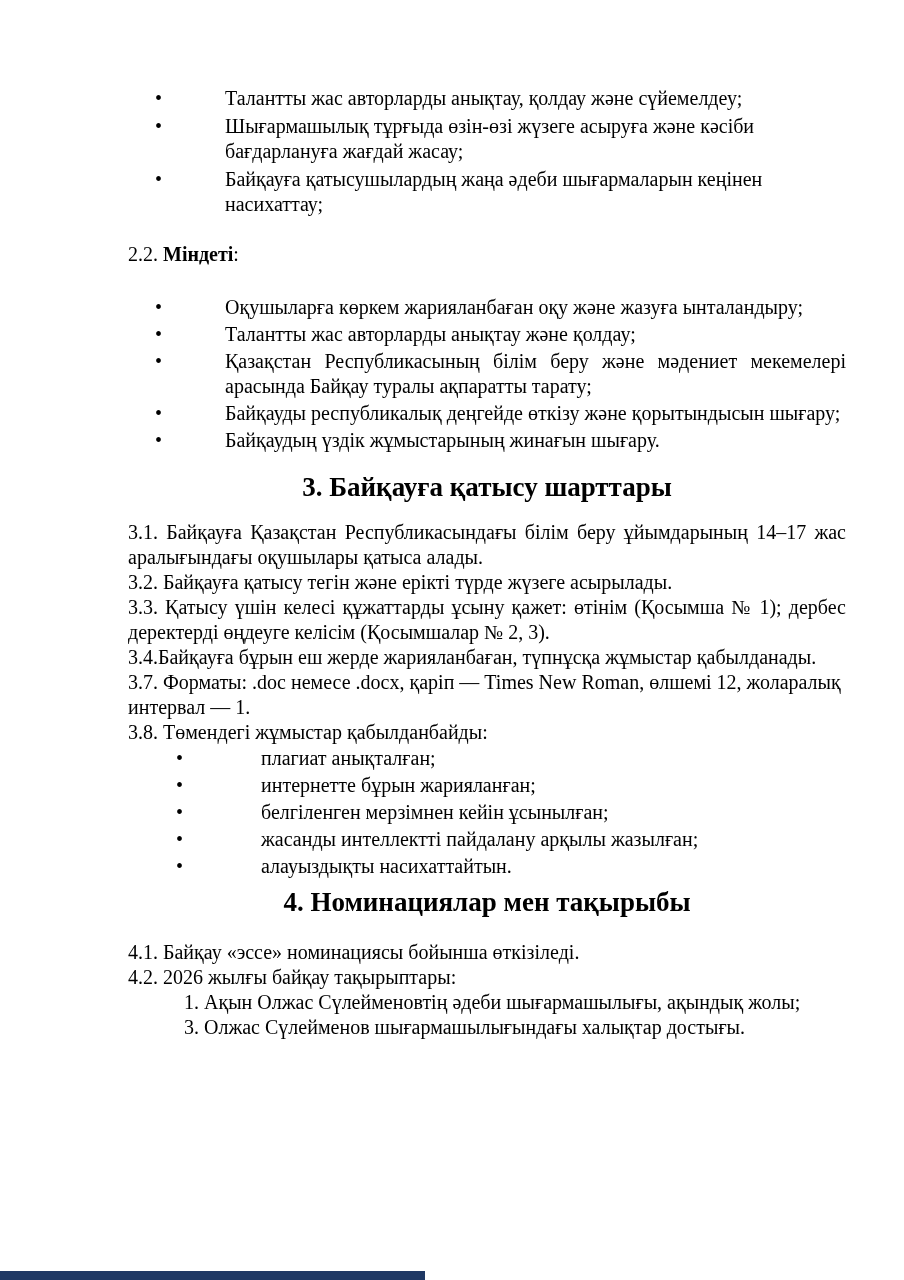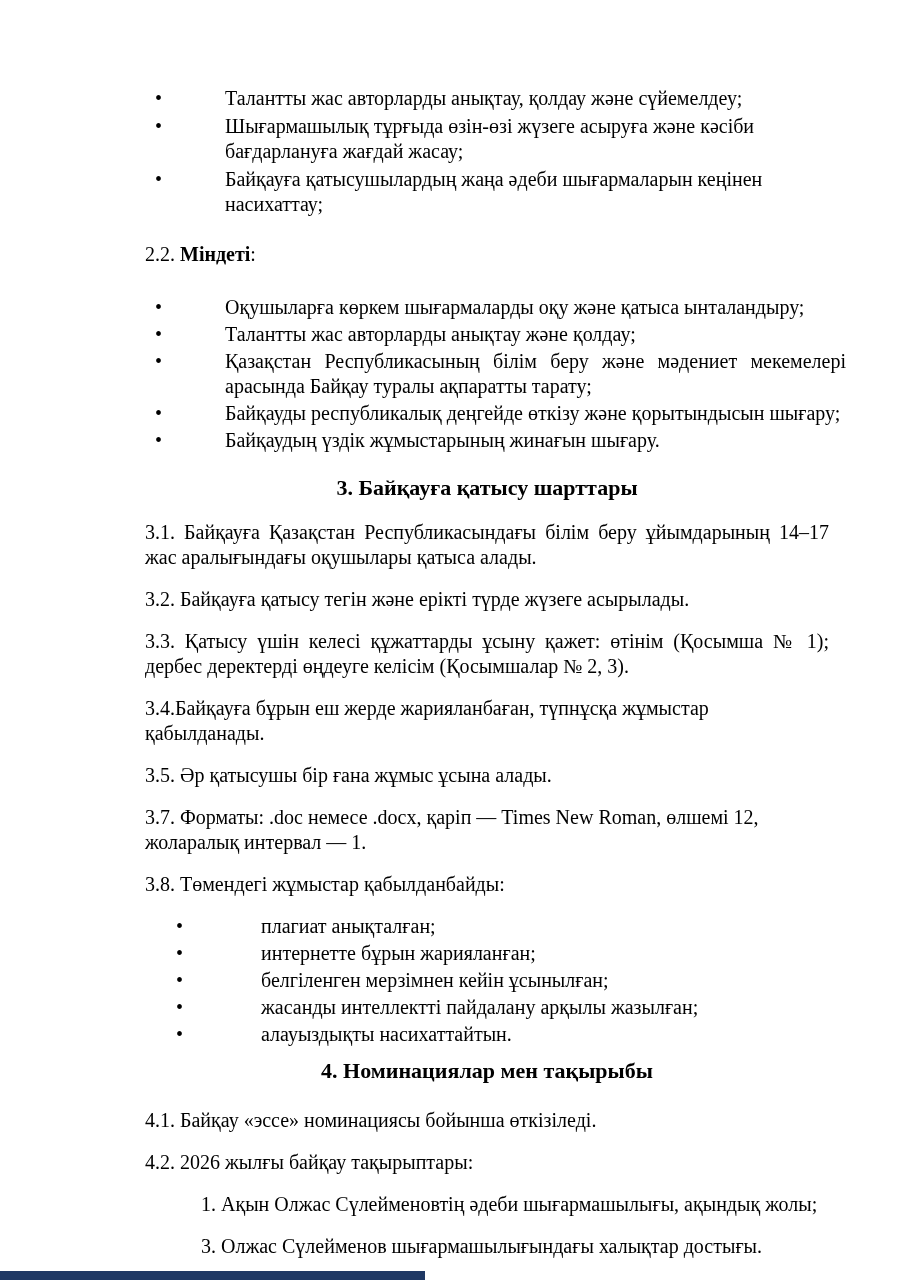--- a/index.html
+++ b/index.html
@@ -11,42 +11,42 @@
     font-size: 20px;
     line-height: 25px;
     position: relative;
     overflow: hidden;
   }
   .page {
     box-sizing: border-box;
     width: 904px;
     padding: 86px 58px 0 128px;
   }
-  p { margin: 17px; }
+  p { margin: 0; }
   .justify { text-align: justify; }
 
   ul.blist { list-style: none; margin: 0; padding: 0; }
   ul.blist li { display: flex; margin-bottom: 3px; }
   ul.lvl1 { margin-left: 27px; }
   ul.lvl1 .bullet { flex: 0 0 30px; }
   ul.lvl2 { margin-left: 48px; margin-top: 1px; }
   ul.lvl2 li { margin-bottom: 2px; }
   ul.lvl2 .bullet { flex: 0 0 45px; }
   .bullet { user-select: none; }
   .li-text { flex: 1 1 auto; margin-left: 40px; }
 
   .clause-22 { margin-top: 25px; }
   .clause-22 .bold { font-weight: bold; }
 
   ul.tasks { margin-top: 28px; }
   ul.tasks li { margin-bottom: 2px; }
   ul.tasks li.justify .li-text { text-align: justify; }
 
   h2.sect {
-    font-size: 22px;
+    font-size: 27px;
     font-weight: bold;
     text-align: center;
     margin: 22px 0 20px 0;
     line-height: 25px;
   }
   h2.sect-4 { margin-top: 11px; margin-bottom: 25px; }
 
   .theme { text-indent: 56px; }
 
   .bottom-bar {
@@ -74,21 +74,21 @@
       <span class="bullet">•</span>
       <span class="li-text">Байқауға қатысушылардың жаңа әдеби шығармаларын кеңінен насихаттау;</span>
     </li>
   </ul>
 
   <p class="clause-22"><span>2.2. </span><span class="bold">Міндеті</span><span>:</span></p>
 
   <ul class="blist lvl1 tasks">
     <li>
       <span class="bullet">•</span>
-      <span class="li-text">Оқушыларға көркем шығармаларды оқу және қатыса ынталандыру;</span>
+      <span class="li-text">Оқушыларға көркем жарияланбаған оқу және жазуға ынталандыру;</span>
     </li>
     <li>
       <span class="bullet">•</span>
       <span class="li-text">Талантты жас авторларды анықтау және қолдау;</span>
     </li>
     <li class="justify">
       <span class="bullet">•</span>
       <span class="li-text">Қазақстан Республикасының білім беру және мәдениет мекемелері арасында Байқау туралы ақпаратты тарату;</span>
     </li>
     <li class="justify">
@@ -100,21 +100,20 @@
       <span class="li-text">Байқаудың үздік жұмыстарының жинағын шығару.</span>
     </li>
   </ul>
 
   <h2 class="sect">3. Байқауға қатысу шарттары</h2>
 
   <p class="justify">3.1. Байқауға Қазақстан Республикасындағы білім беру ұйымдарының 14–17 жас аралығындағы оқушылары қатыса алады.</p>
   <p>3.2. Байқауға қатысу тегін және ерікті түрде жүзеге асырылады.</p>
   <p class="justify">3.3. Қатысу үшін келесі құжаттарды ұсыну қажет: өтінім (Қосымша № 1); дербес деректерді өңдеуге келісім (Қосымшалар № 2, 3).</p>
   <p>3.4.Байқауға бұрын еш жерде жарияланбаған, түпнұсқа жұмыстар қабылданады.</p>
-  <p>3.5. Әр қатысушы бір ғана жұмыс ұсына алады.</p>
   <p>3.7. Форматы: .doc немесе .docx, қаріп — Times New Roman, өлшемі 12, жоларалық интервал — 1.</p>
   <p>3.8. Төмендегі жұмыстар қабылданбайды:</p>
 
   <ul class="blist lvl2">
     <li>
       <span class="bullet">•</span>
       <span class="li-text">плагиат анықталған;</span>
     </li>
     <li>
       <span class="bullet">•</span>

